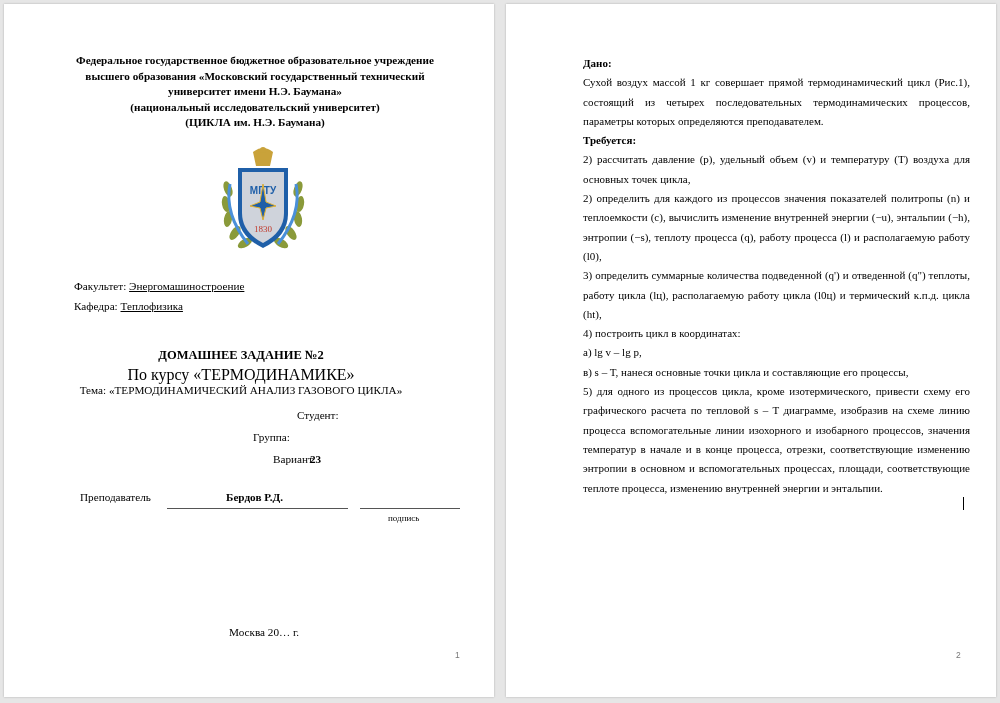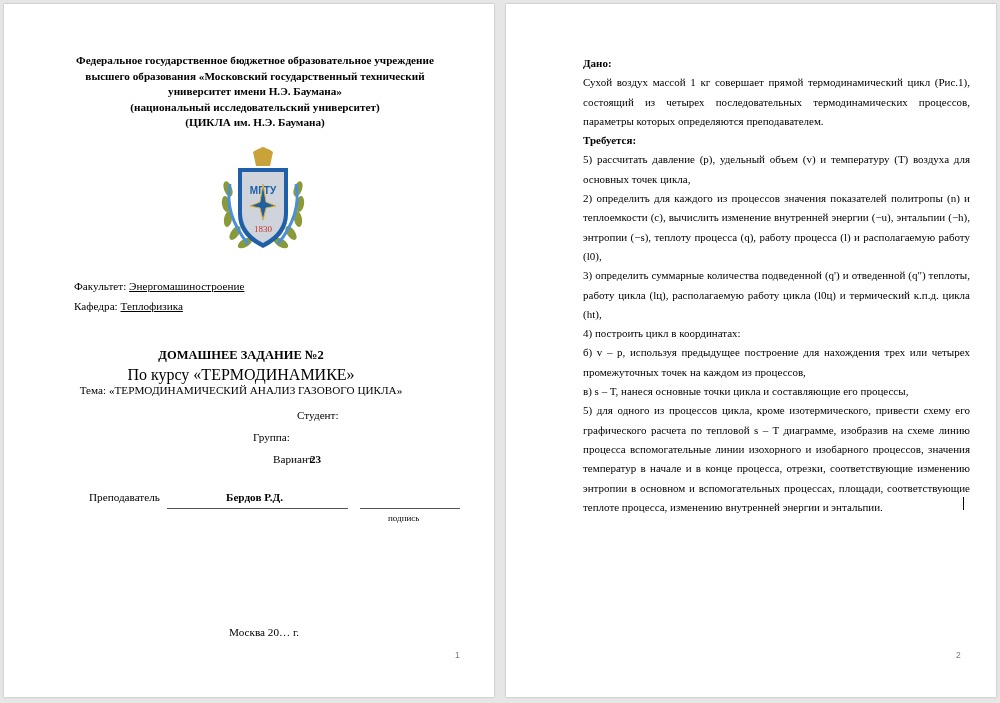--- a/index.html
+++ b/index.html
@@ -78,38 +78,38 @@
 
   <div class="abs title" style="top:344px; font-size:12.5px; font-weight:bold;">ДОМАШНЕЕ ЗАДАНИЕ №2</div>
   <div class="abs title" style="top:362px; font-size:16px;">По курсу «ТЕРМОДИНАМИКЕ»</div>
   <div class="abs title" style="top:380px; font-size:11.2px;">Тема: «ТЕРМОДИНАМИЧЕСКИЙ АНАЛИЗ ГАЗОВОГО ЦИКЛА»</div>
 
   <div class="abs line11" style="left:249px; top:405px;padding-left:44px;">Студент:</div>
   <div class="abs line11" style="left:249px; top:427px;">Группа:</div>
   <div class="abs line11" style="left:249px; top:449px;margin-left:20px;">Вариант</div>
   <div class="abs line11" style="left:306px; top:449px; font-weight:bold;">23</div>
 
-  <div class="abs line11" style="left:76px; top:487px;margin-left:9px;">Преподаватель</div>
+  <div class="abs line11" style="left:76px; top:487px;">Преподаватель</div>
   <div class="abs line11" style="left:222px; top:487px; font-weight:bold;">Бердов Р.Д.</div>
   <div class="rule" style="left:163px; top:504px; width:181px;"></div>
   <div class="rule" style="left:356px; top:504px; width:100px;"></div>
   <div class="abs" style="left:384px; top:509px; font-size:9px;">подпись</div>
 
   <div class="abs line11" style="left:225px; top:622px;">Москва 20… г.</div>
   <div class="abs pnum" style="left:451px; top:646px;">1</div>
 </div>
 
 <div id="page2" class="page">
   <div class="abs body2">
     <p class="b nj">Дано:</p>
     <p>Сухой воздух массой 1 кг совершает прямой термодинамический цикл (Рис.1), состоящий из четырех последовательных термодинамических процессов, параметры которых определяются преподавателем.</p>
     <p class="b nj">Требуется:</p>
-    <p>5) рассчитать давление (p), удельный объем (v) и температуру (T) воздуха для основных точек цикла,</p>
+    <p>2) рассчитать давление (p), удельный объем (v) и температуру (T) воздуха для основных точек цикла,</p>
     <p>2) определить для каждого из процессов значения показателей политропы (n) и теплоемкости (c), вычислить изменение внутренней энергии (−u), энтальпии (−h), энтропии (−s), теплоту процесса (q), работу процесса (l) и располагаемую работу (l0),</p>
     <p>3) определить суммарные количества подведенной (q') и отведенной (q") теплоты, работу цикла (lц), располагаемую работу цикла (l0ц) и термический к.п.д. цикла (ht),</p>
     <p class="nj">4) построить цикл в координатах:</p>
-    <p>б) v – p, используя предыдущее построение для нахождения трех или четырех промежуточных точек на каждом из процессов,</p>
+    <p class="nj">а) lg v – lg p,</p>
     <p class="nj">в) s – T, нанеся основные точки цикла и составляющие его процессы,</p>
     <p>5) для одного из процессов цикла, кроме изотермического, привести схему его графического расчета по тепловой s – T диаграмме, изобразив на схеме линию процесса вспомогательные линии изохорного и изобарного процессов, значения температур в начале и в конце процесса, отрезки, соответствующие изменению энтропии в основном и вспомогательных процессах, площади, соответствующие теплоте процесса, изменению внутренней энергии и энтальпии.</p>
   </div>
   <div class="abs" style="left:456px; top:490px;"><span class="cursor"></span></div>
   <div class="abs pnum" style="left:450px; top:646px;">2</div>
 </div>
 
 </body></html>

